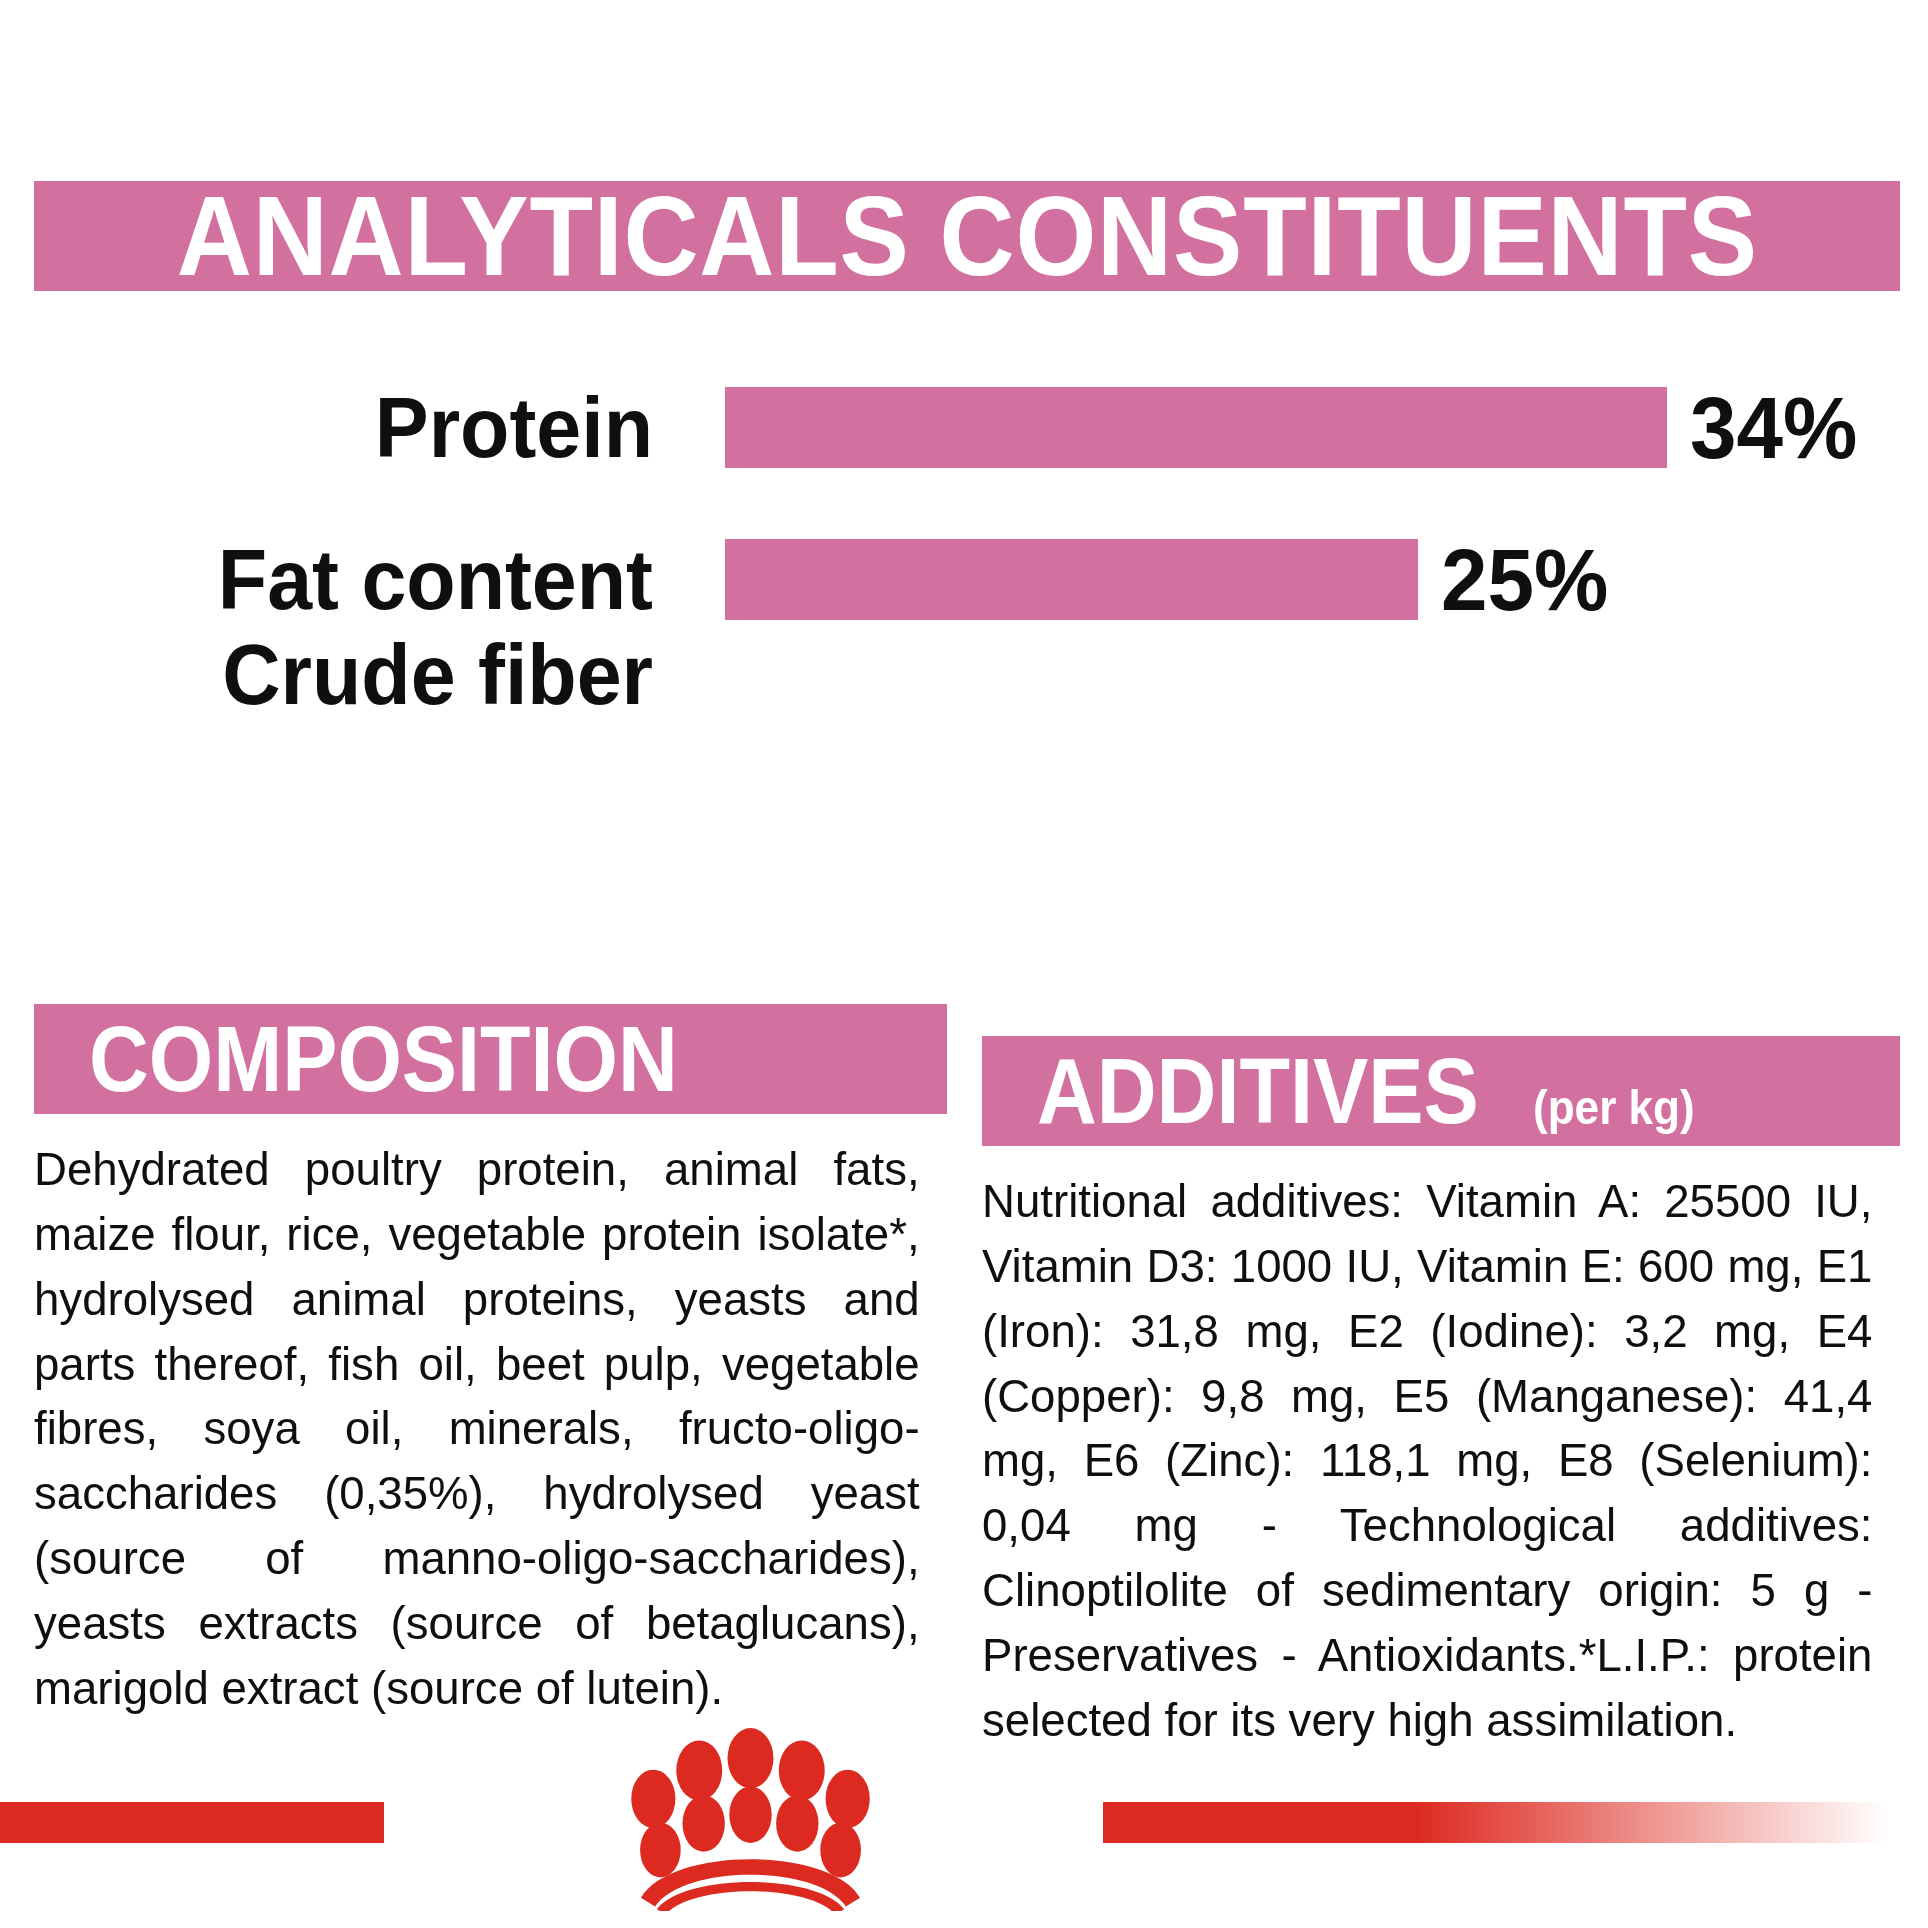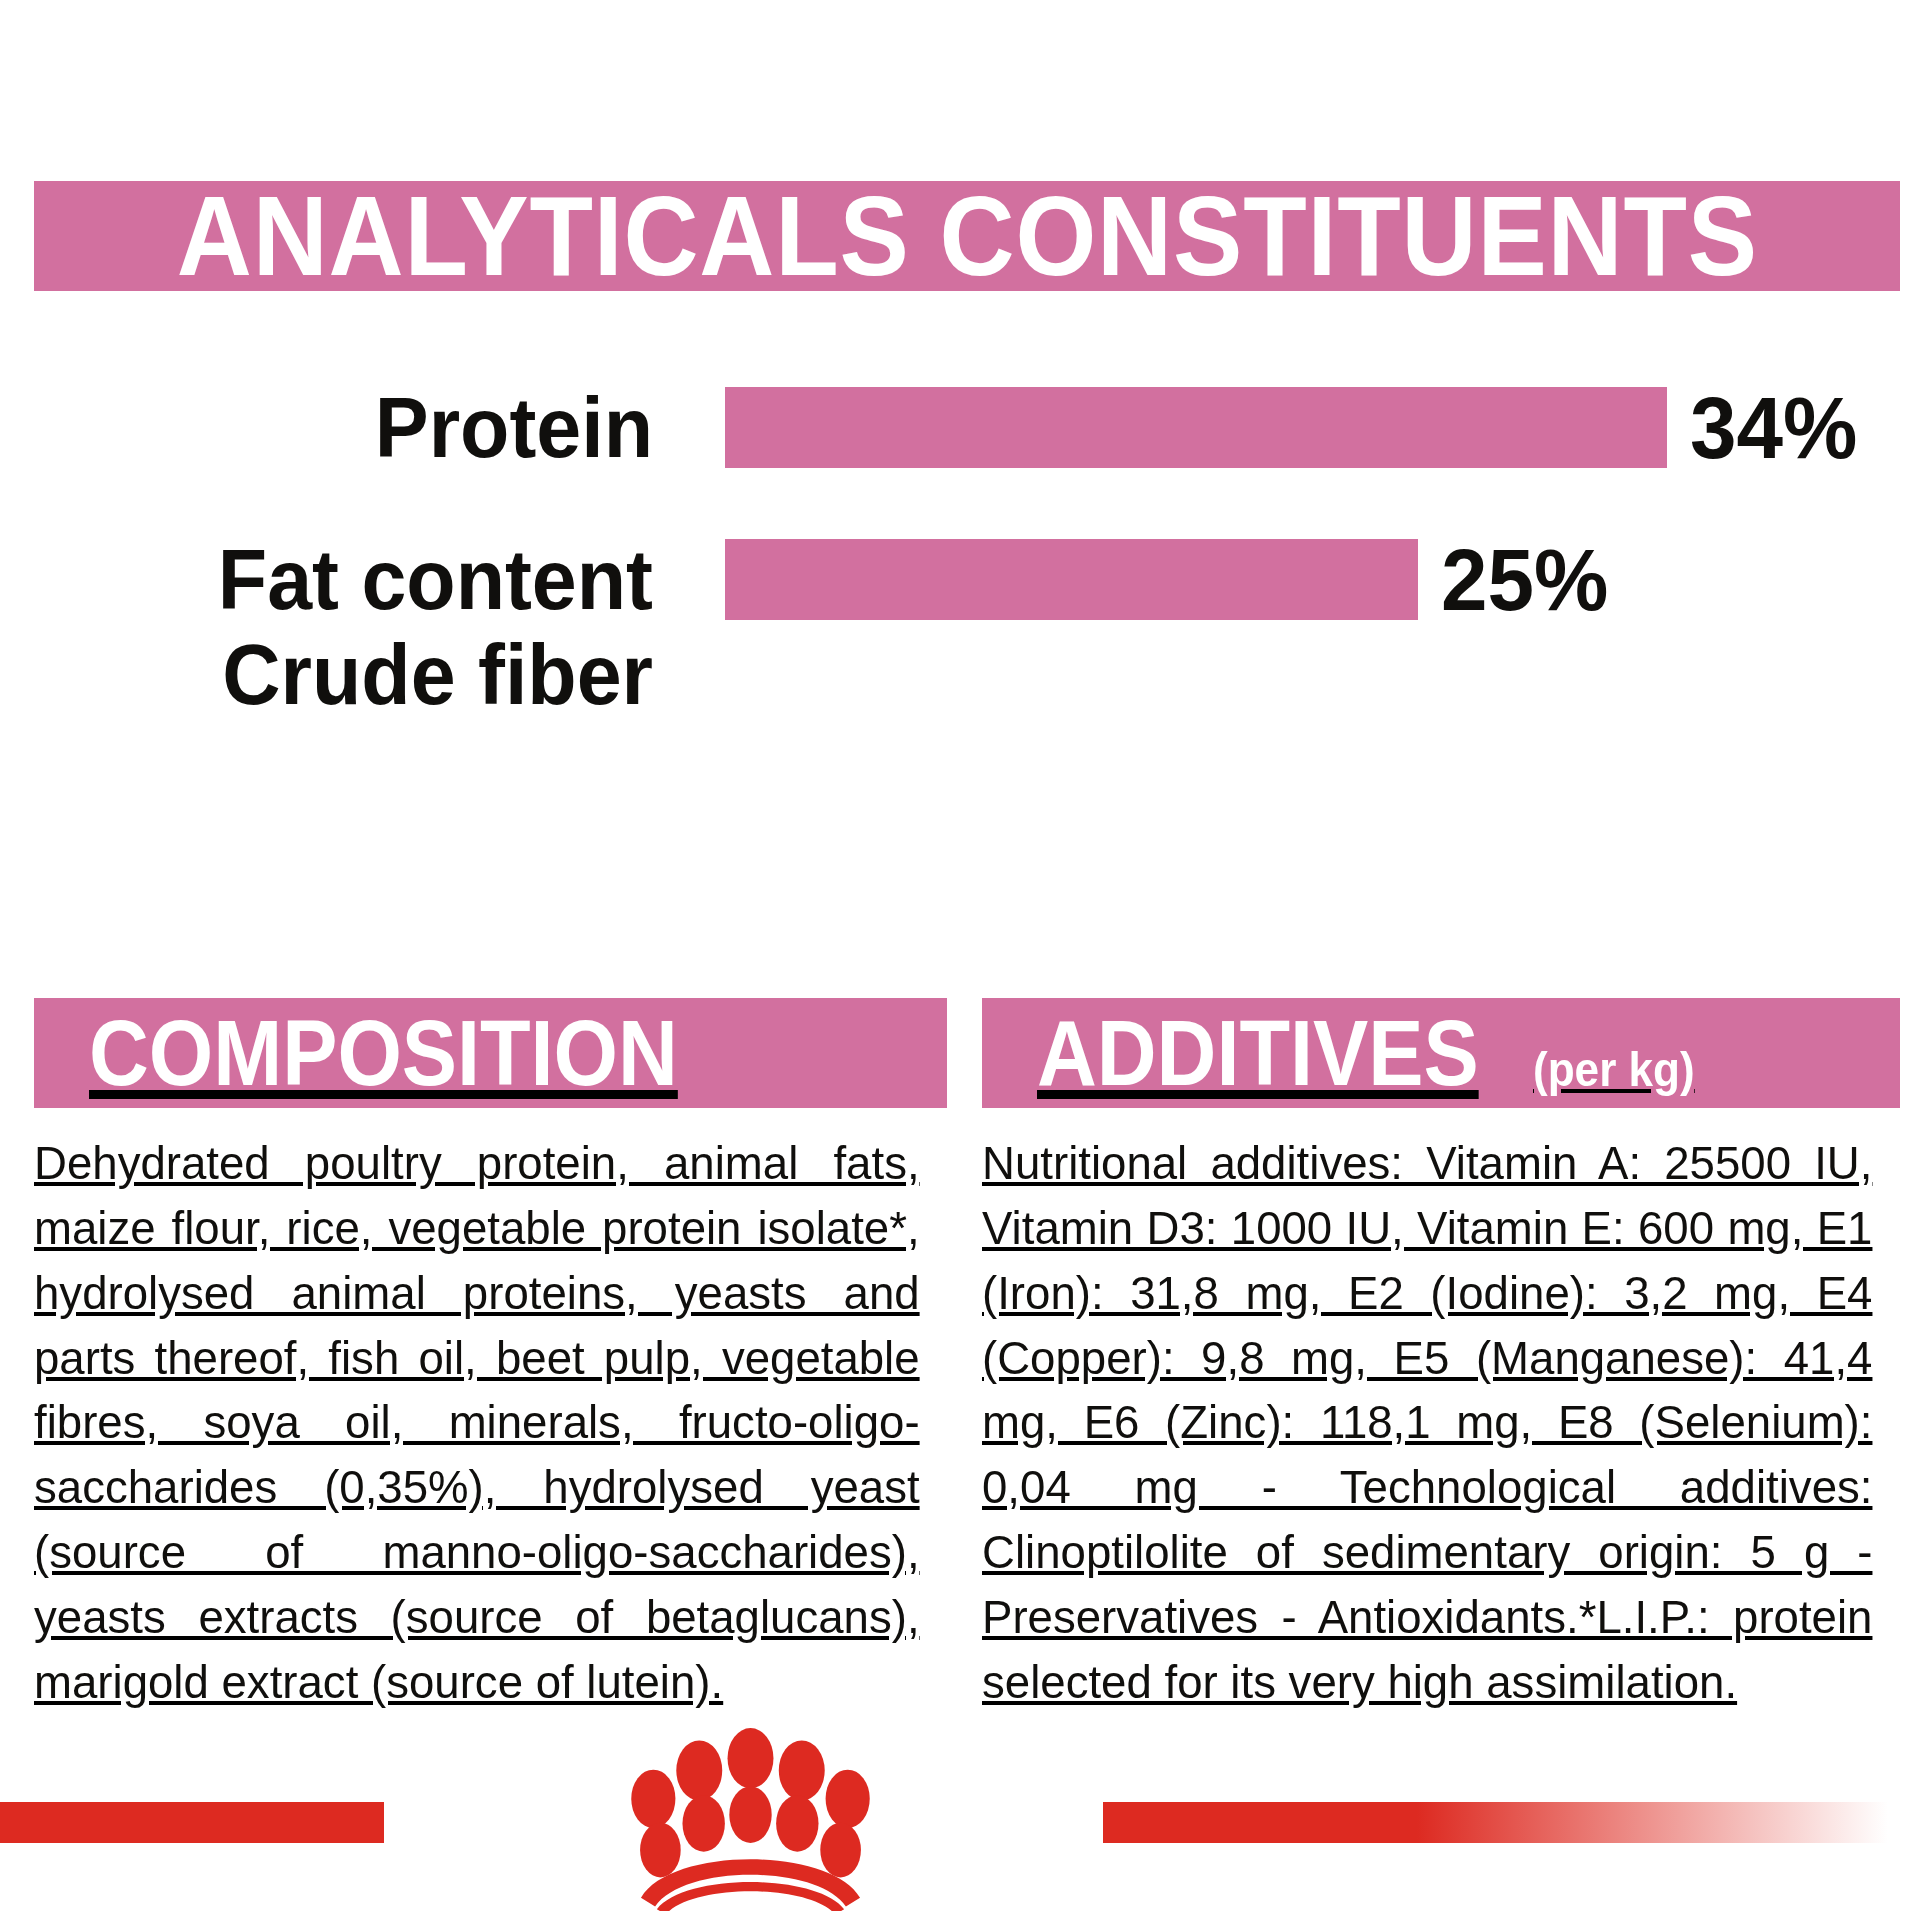--- a/index.html
+++ b/index.html
@@ -96,25 +96,24 @@
 
   
   .panels {
     position: absolute;
     left: 0;
     top: 986px;
     width: 1929px;
   }
   .panel {
     position: absolute;
-    top: 12px;
-    text-decoration: underline;
+    top: 18px;
   }
   .panel.left  { left: 34px;   width: 913px; }
-  .panel.right { left: 982px; width: 918px; }
+  .panel.right { left: 982px; width: 918px; margin-top: 32px; }
 
   .panel-header {
     height: 110px;
     background: #d2709f;
     display: flex;
     align-items: center;
     padding-left: 55px;
     box-sizing: border-box;
     overflow: hidden;
   }

